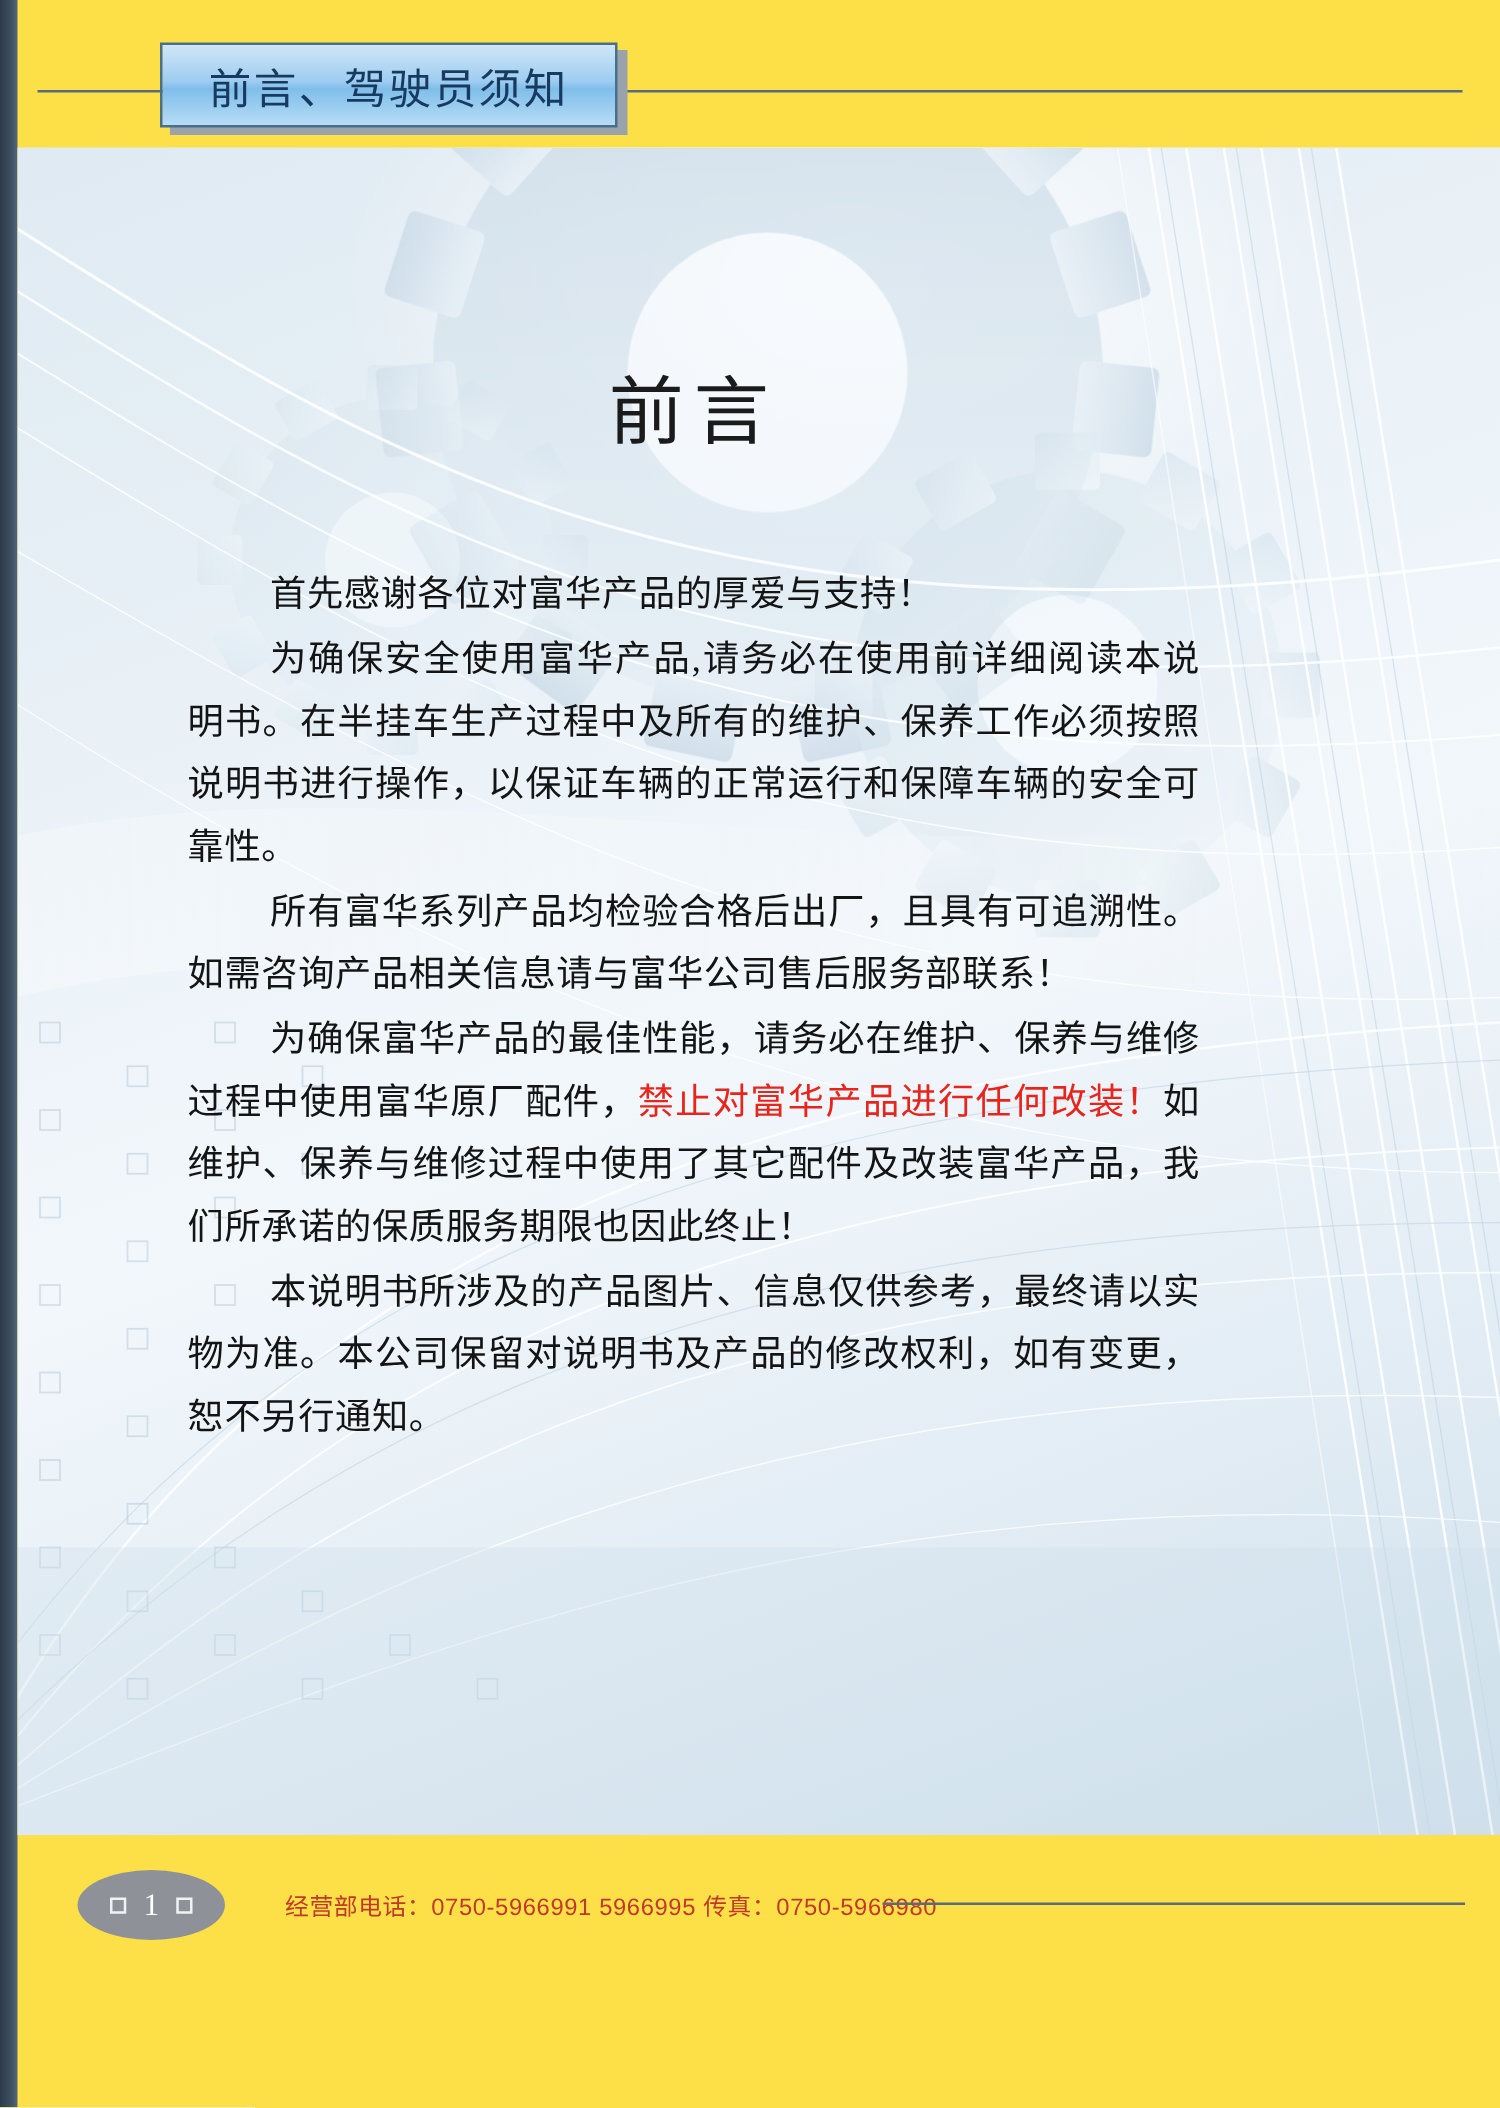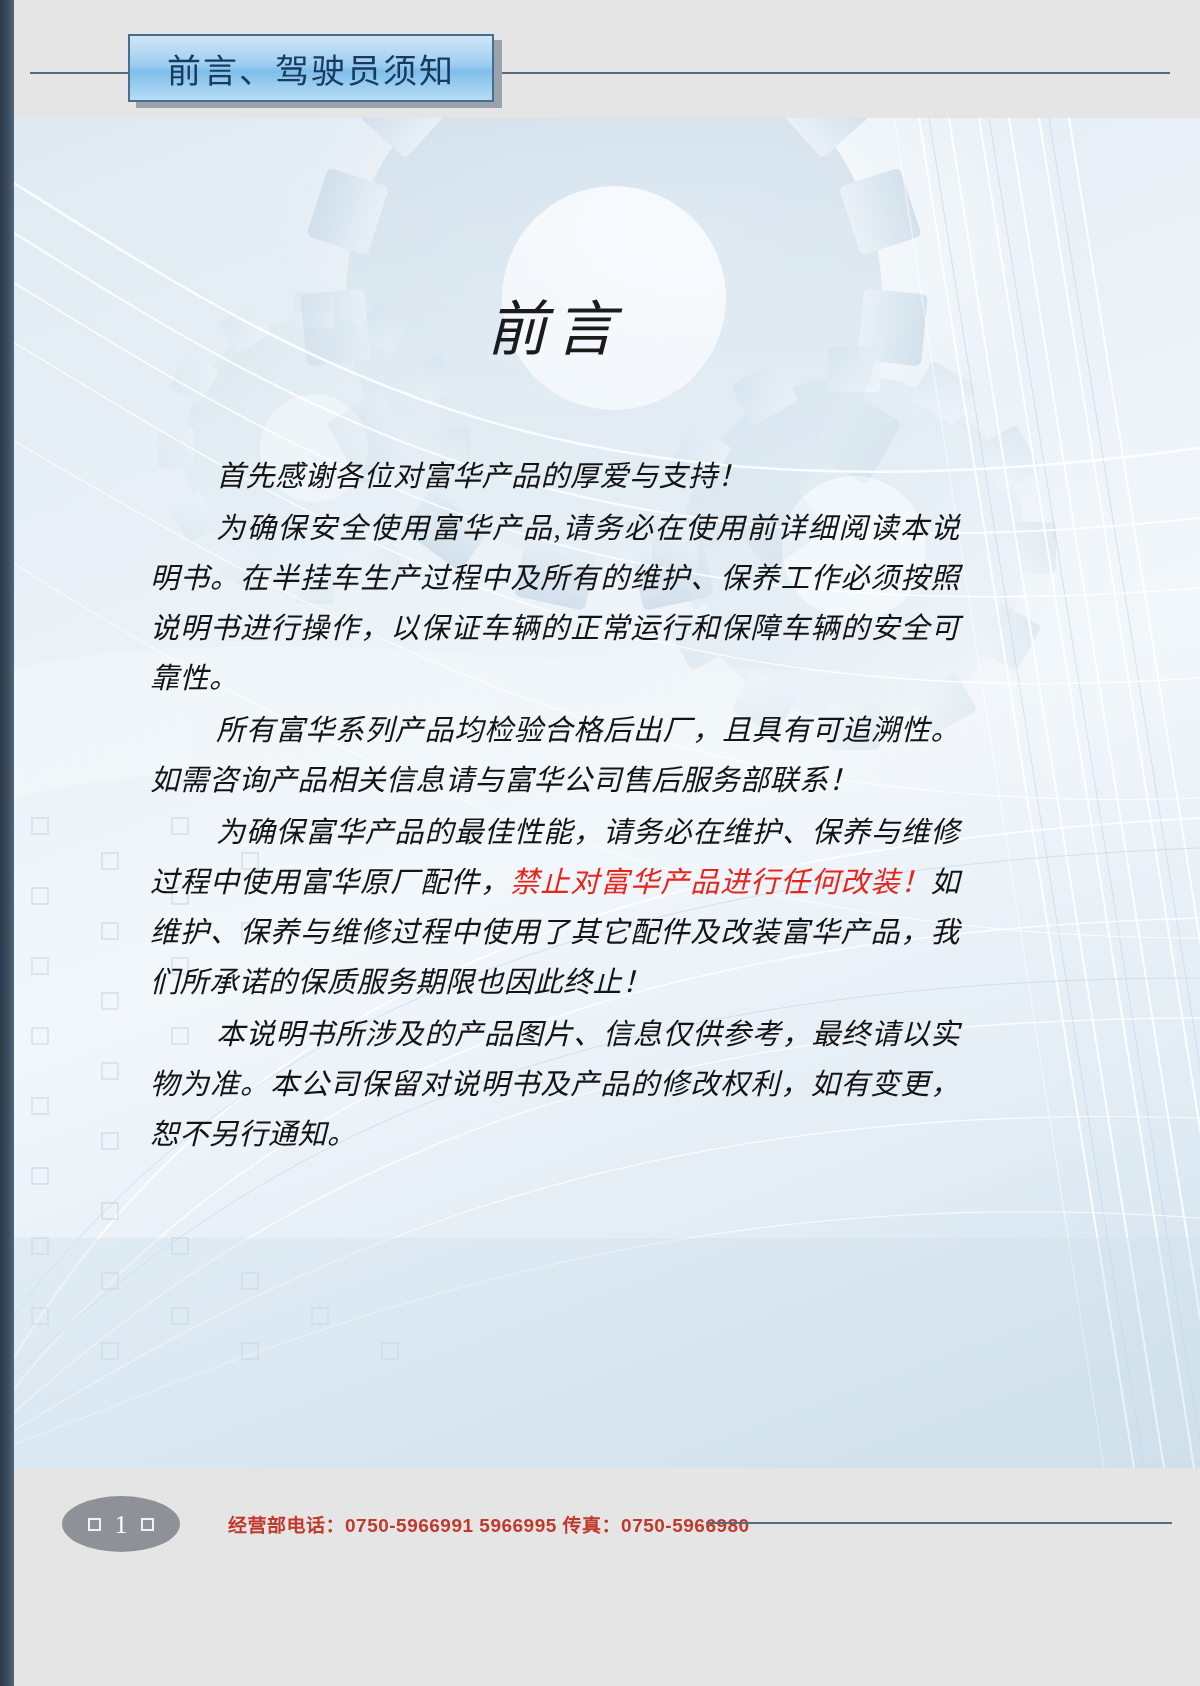--- a/index.html
+++ b/index.html
@@ -8,21 +8,21 @@
     background: #ffffff;
   }
   body {
     font-family: "Liberation Sans", "DejaVu Sans", sans-serif;
   }
   .page {
     position: relative;
     width: 1200px;
     height: 1686px;
     overflow: hidden;
-    background: #e5e5e5;
+    background: #fde047;
   }
 
   
   .spine {
     position: absolute;
     left: 0;
     top: 0;
     width: 14px;
     height: 1686px;
     background: linear-gradient(to right, #2b3a4a 0%, #3d4f61 60%, #54667a 100%);
@@ -86,21 +86,20 @@
       linear-gradient(160deg, #dfeaf2 0%, #e9f1f7 28%, #f2f7fb 52%, #e3edf5 76%, #cfe0ec 100%);
   }
   .art svg { position: absolute; left: 0; top: 0; }
 
   
   .content {
     position: absolute;
     left: 150px;
     top: 280px;
     width: 810px;
-    font-style: italic;
   }
   .doc-title {
     font-size: 60px;
     font-weight: 400;
     color: #1b1b1b;
     text-align: center;
     letter-spacing: 8px;
     margin: 0 0 84px 0;
     font-family: "Liberation Serif", "DejaVu Serif", serif;
   }
@@ -153,21 +152,20 @@
   }
   .footer-text {
     position: absolute;
     left: 228px;
     top: 20px;
     font-size: 19px;
     color: #c0392b;
     letter-spacing: 0.5px;
     font-family: "Liberation Sans", "DejaVu Sans", sans-serif;
     white-space: nowrap;
-    font-weight: bold;
   }
   .footer-rule {
     position: absolute;
     left: 706px;
     top: 32px;
     width: 466px;
     height: 2px;
     background: #5b6b7c;
   }
 </style>

